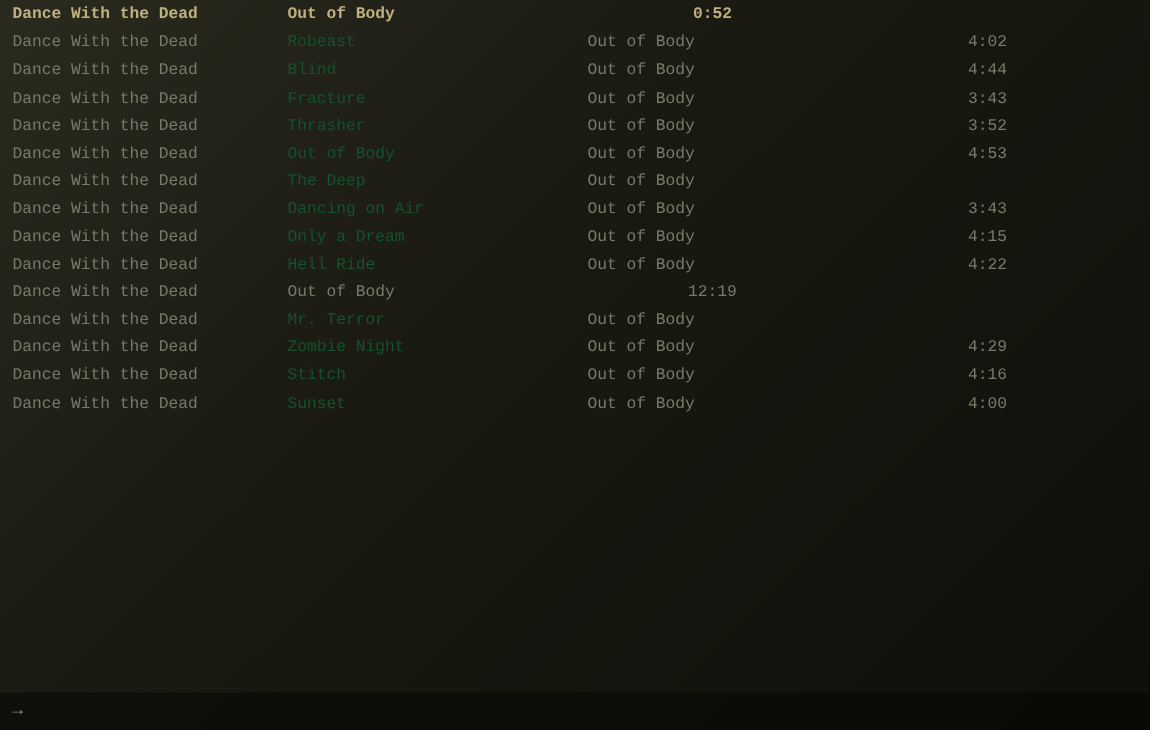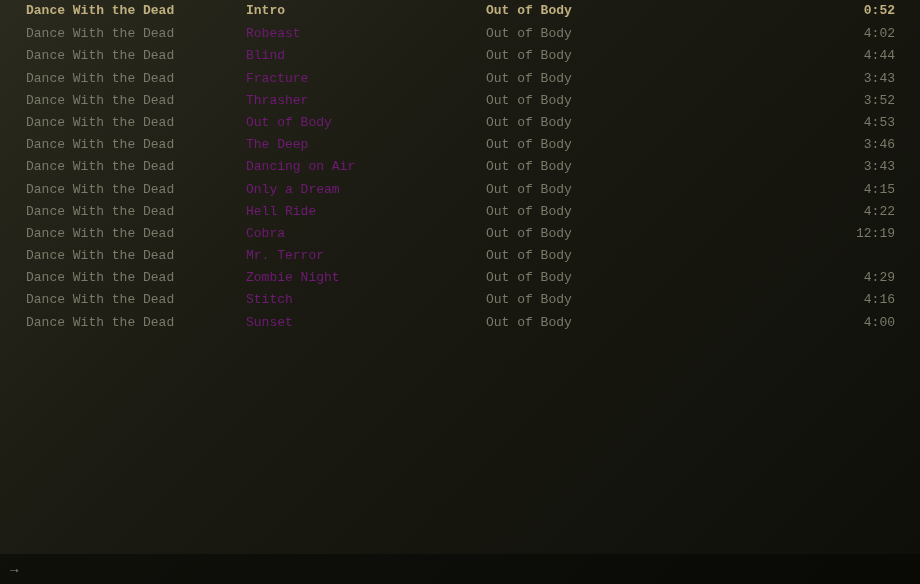--- a/index.html
+++ b/index.html
@@ -20,47 +20,46 @@
     }
 
     .track-list {
       padding: 0;
       width: 100%;
     }
 
     .track-row {
       display: grid;
       grid-template-columns: 220px 240px 200px 1fr;
-      padding: 2px 25px 2px 10px;
+      padding: 2px 10px 2px 10px;
       line-height: 1.4;
       cursor: default;
-      margin-left: 16px;
     }
 
     .track-row.header {
       color: #c0b080;
       font-weight: bold;
       padding-bottom: 2px;
       margin-bottom: 1px;
     }
 
     .track-row .artist {
       color: #7a7a6a;
     }
 
     .track-row .title {
-      color: #701a75;
+      color: #14532d;
     }
 
     .track-row .album {
       color: #7a7a6a;
     }
 
     .track-row .duration {
-      text-align: right;
+      text-align: center;
       color: #7a7a6a;
     }
 
     .track-row.header .artist,
     .track-row.header .title,
     .track-row.header .album,
     .track-row.header .duration {
       color: #c0b080;
     }
 
@@ -81,21 +80,20 @@
       font-size: 14px;
     }
   </style>
 </head>
 <body>
 
 <div class="track-list">
 
   <div class="track-row header">
     <span class="artist">Dance With the Dead</span>
-    <span class="title">Intro</span>
     <span class="album">Out of Body</span>
     <span class="duration">0:52</span>
   </div>
 <div class="track-row">
       <span class="artist">Dance With the Dead</span>
       <span class="title">Robeast</span>
       <span class="album">Out of Body</span>
       <span class="duration">4:02</span>
     </div>
     <div class="track-row">
@@ -119,21 +117,20 @@
     <div class="track-row">
       <span class="artist">Dance With the Dead</span>
       <span class="title">Out of Body</span>
       <span class="album">Out of Body</span>
       <span class="duration">4:53</span>
     </div>
     <div class="track-row">
       <span class="artist">Dance With the Dead</span>
       <span class="title">The Deep</span>
       <span class="album">Out of Body</span>
-      <span class="duration">3:46</span>
     </div>
     <div class="track-row">
       <span class="artist">Dance With the Dead</span>
       <span class="title">Dancing on Air</span>
       <span class="album">Out of Body</span>
       <span class="duration">3:43</span>
     </div>
     <div class="track-row">
       <span class="artist">Dance With the Dead</span>
       <span class="title">Only a Dream</span>
@@ -141,21 +138,20 @@
       <span class="duration">4:15</span>
     </div>
     <div class="track-row">
       <span class="artist">Dance With the Dead</span>
       <span class="title">Hell Ride</span>
       <span class="album">Out of Body</span>
       <span class="duration">4:22</span>
     </div>
     <div class="track-row">
       <span class="artist">Dance With the Dead</span>
-      <span class="title">Cobra</span>
       <span class="album">Out of Body</span>
       <span class="duration">12:19</span>
     </div>
     <div class="track-row">
       <span class="artist">Dance With the Dead</span>
       <span class="title">Mr. Terror</span>
       <span class="album">Out of Body</span>
     </div>
     <div class="track-row">
       <span class="artist">Dance With the Dead</span>

